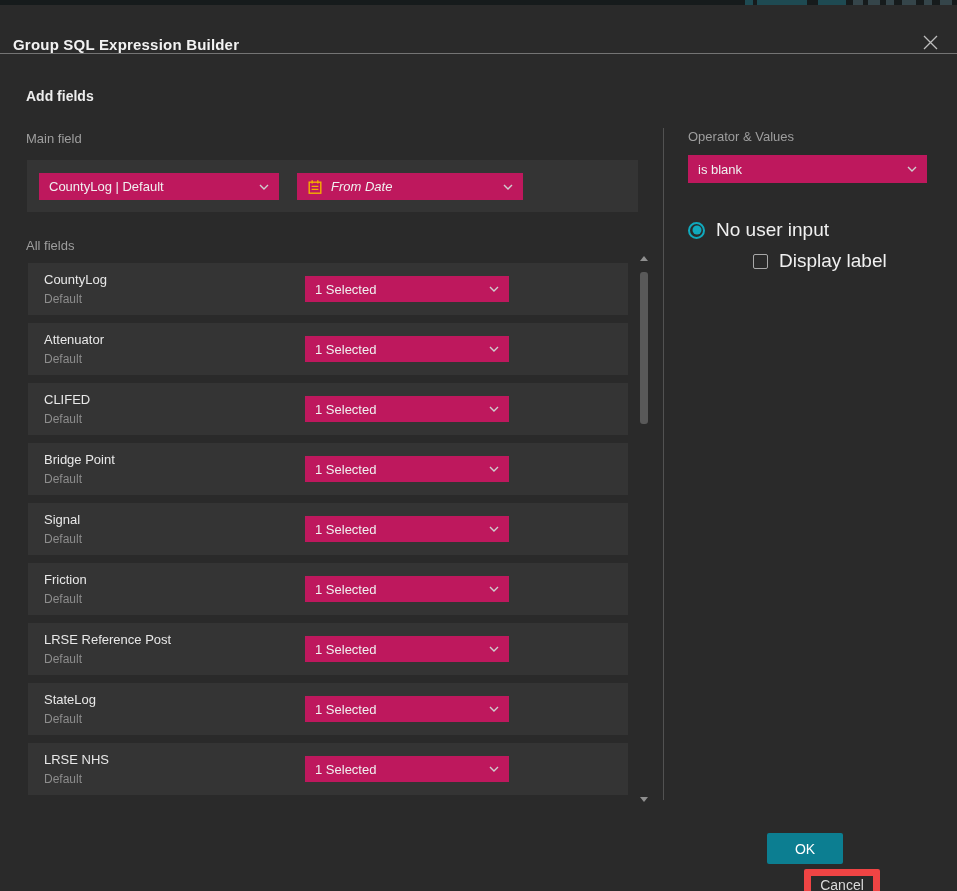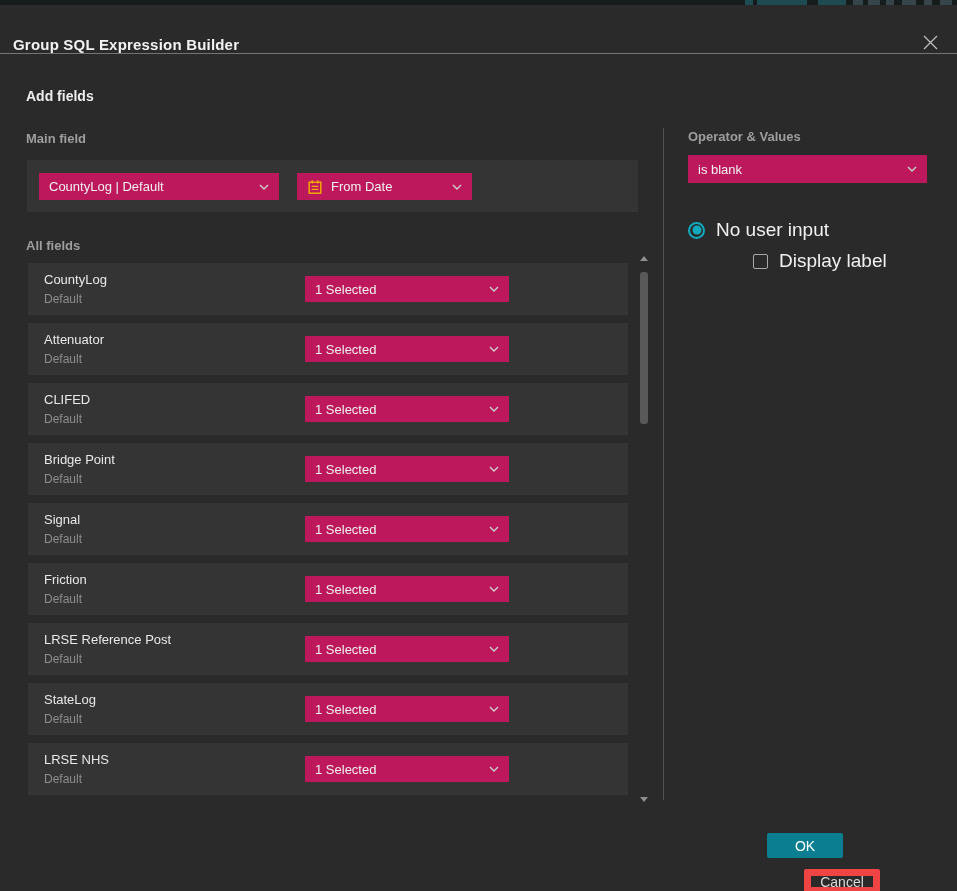--- a/index.html
+++ b/index.html
@@ -24,32 +24,32 @@
 
   .titlebar {
     position:absolute; top:0; left:0; right:0; height:49px;
     display:flex; align-items:flex-end; padding:0 16px 0 13px;
     border-bottom:1px solid #747474;
   }
   .title { font-size:15px; font-weight:700; color:#f3f3f3; letter-spacing:.2px; }
   .close-btn { margin-left:auto; width:22px; height:22px; display:flex; align-items:center; justify-content:center; cursor:pointer; background:none; border:none; }
 
   .section-heading { position:absolute; left:26px; top:83px; font-size:14px; font-weight:700; color:#ededed; }
-  .group-label { position:absolute; font-size:13px; font-weight:700; color:#9e9e9e; }
+  .group-label { position:absolute; font-size:13px; font-weight:400; color:#9e9e9e; }
 
   .main-field-box { position:absolute; left:27px; top:155px; width:611px; height:52px; background:#343434; }
 
   .dropdown {
     position:absolute; background:#be185d; color:#f0f0f0;
     display:flex; align-items:center; padding:0 10px; font-size:13px;
     cursor:pointer; border:none;
   }
   .dropdown .chev { margin-left:auto; display:flex; align-items:center; }
   .dd-main-source { left:12px; top:13px; width:240px; height:27px; }
-  .dd-main-field  { left:270px; top:13px; width:175px; height:27px; gap:8px; }
+  .dd-main-field  { left:270px; top:13px; width:226px; height:27px; gap:8px;font-style:italic; }
 
   .all-fields-list { position:absolute; left:28px; top:258px; width:600px; }
   .field-row { position:relative; height:52px; margin-bottom:8px; background:#343434; }
   .field-row .name { position:absolute; left:16px; top:9px; font-size:13px; color:#e8e8e8; }
   .field-row .meta { position:absolute; left:16px; top:29px; font-size:12px; color:#8d8d8d; }
   .field-row .dropdown { left:277px; top:13px; width:204px; height:26px; }
 
   .scrollbar { position:absolute; left:639px; top:251px; width:10px; height:546px; }
   .scroll-up { position:absolute; top:0; left:1px; width:0; height:0;
     border-left:4px solid transparent; border-right:4px solid transparent; border-bottom:5px solid #8f8f8f; }
@@ -64,21 +64,21 @@
 
   .radio-row { position:absolute; left:688px; top:214px; display:flex; align-items:center; gap:11px; cursor:pointer; }
   .radio-outer { width:17px; height:17px; border-radius:50%; border:2px solid #10a9bd; position:relative; background:transparent; flex:none; }
   .radio-outer::after { content:""; position:absolute; left:50%; top:50%; transform:translate(-50%,-50%);
     width:9px; height:9px; border-radius:50%; background:#10a9bd; }
   .radio-row .lbl, .checkbox-row .lbl { font-size:19px; color:#f0f0f0; }
 
   .checkbox-row { position:absolute; left:709px; top:245px; display:flex; align-items:center; gap:11px; cursor:pointer;padding-left:44px; }
   .checkbox { width:15px; height:15px; border:1px solid #a8a8a8; border-radius:2px; background:transparent; flex:none; }
 
-  .btn { position:absolute; top:828px; width:76px; height:25px; font-size:14px;
+  .btn { position:absolute; top:828px; width:76px; height:31px; font-size:14px;
     display:flex; align-items:center; justify-content:center; cursor:pointer;
     font-family:"Liberation Sans", sans-serif; border-radius:2px; }
   .btn-ok { left:767px; background:#0c7e91; color:#ffffff; border:none; }
   .btn-cancel { left:804px; background:transparent; color:#dadada; border:7px solid #ef4444;margin-top:36px; }
 
   svg { display:block; }
 </style>
 </head>
 <body>
 

